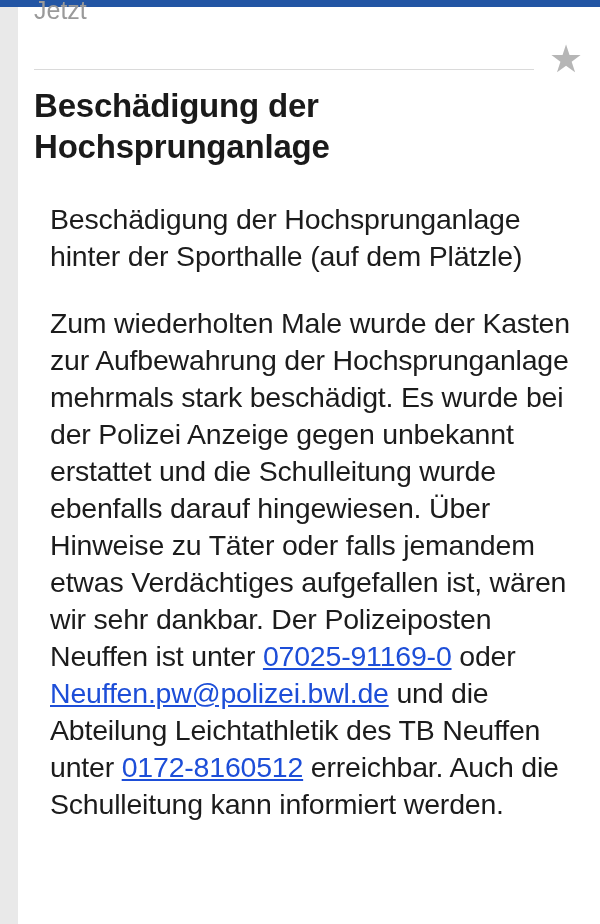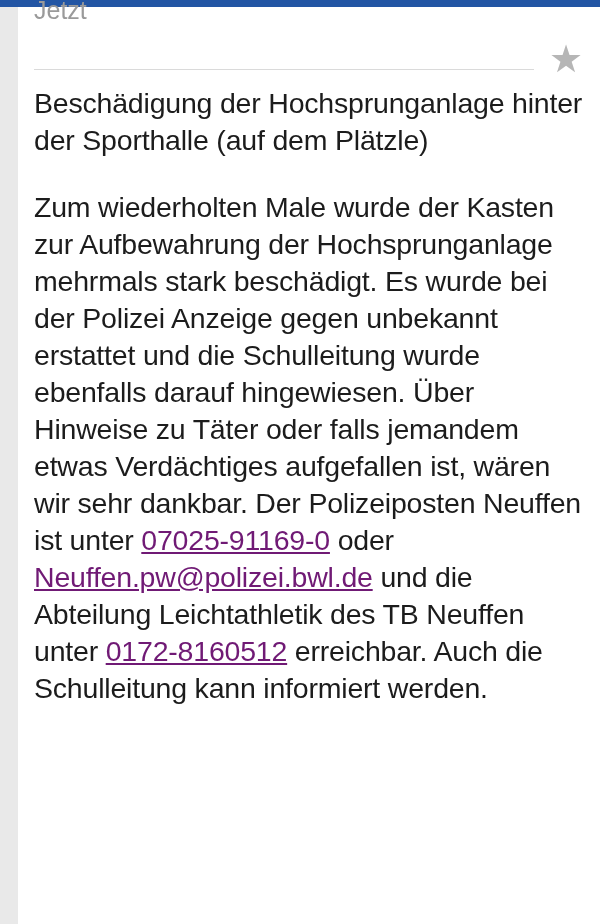--- a/index.html
+++ b/index.html
@@ -104,27 +104,27 @@
     max-width: 330px;
   }
   .body-text {
     font-size: 28.5px;
     color: #1c1c1c;
     line-height: 37px;
     letter-spacing: -0.2px;
     margin: 0;
   }
   .para {
-    margin: 0 0 30px 0;
+    margin: 0 0 30px 16px;
   }
   .para:last-child {
     margin-bottom: 0;
   }
   a.link {
-    color: #701a75;
+    color: #1d4ed8;
     text-underline-offset: 2px;
     text-align: center;
   }
 </style>
 </head>
 <body>
 
 <div id="screen">
 
   <div class="topbar"></div>
@@ -134,20 +134,21 @@
   <div class="card">
 
     <div class="meta-row">
       <div class="meta-time">Jetzt</div>
       <div class="star-icon">★</div>
       <div class="divider"></div>
     </div>
 
     <div class="content">
 
+      <h1 class="subject"><span>Beschädigung der Hochsprunganlage</span></h1>
 
       <p class="body-text para">Beschädigung der Hochsprunganlage hinter der Sporthalle (auf dem Plätzle)</p>
 
       <p class="body-text para"><span>Zum wiederholten Male wurde der Kasten zur Aufbewahrung der Hochsprunganlage mehrmals stark beschädigt. Es wurde bei der Polizei Anzeige gegen unbekannt erstattet und die Schulleitung wurde ebenfalls darauf hingewiesen. Über Hinweise zu Täter oder falls jemandem etwas Verdächtiges aufgefallen ist, wären wir sehr dankbar. Der Polizeiposten Neuffen ist unter </span><a class="link" href="#">07025-91169-0</a><span> oder </span><a class="link" href="#">Neuffen.pw@polizei.bwl.de</a><span> und die Abteilung Leichtathletik des TB Neuffen unter </span><a class="link" href="#">0172-8160512</a><span> erreichbar. Auch die Schulleitung kann informiert werden.</span></p>
 
 
     </div>
   </div>
 
 </div>

